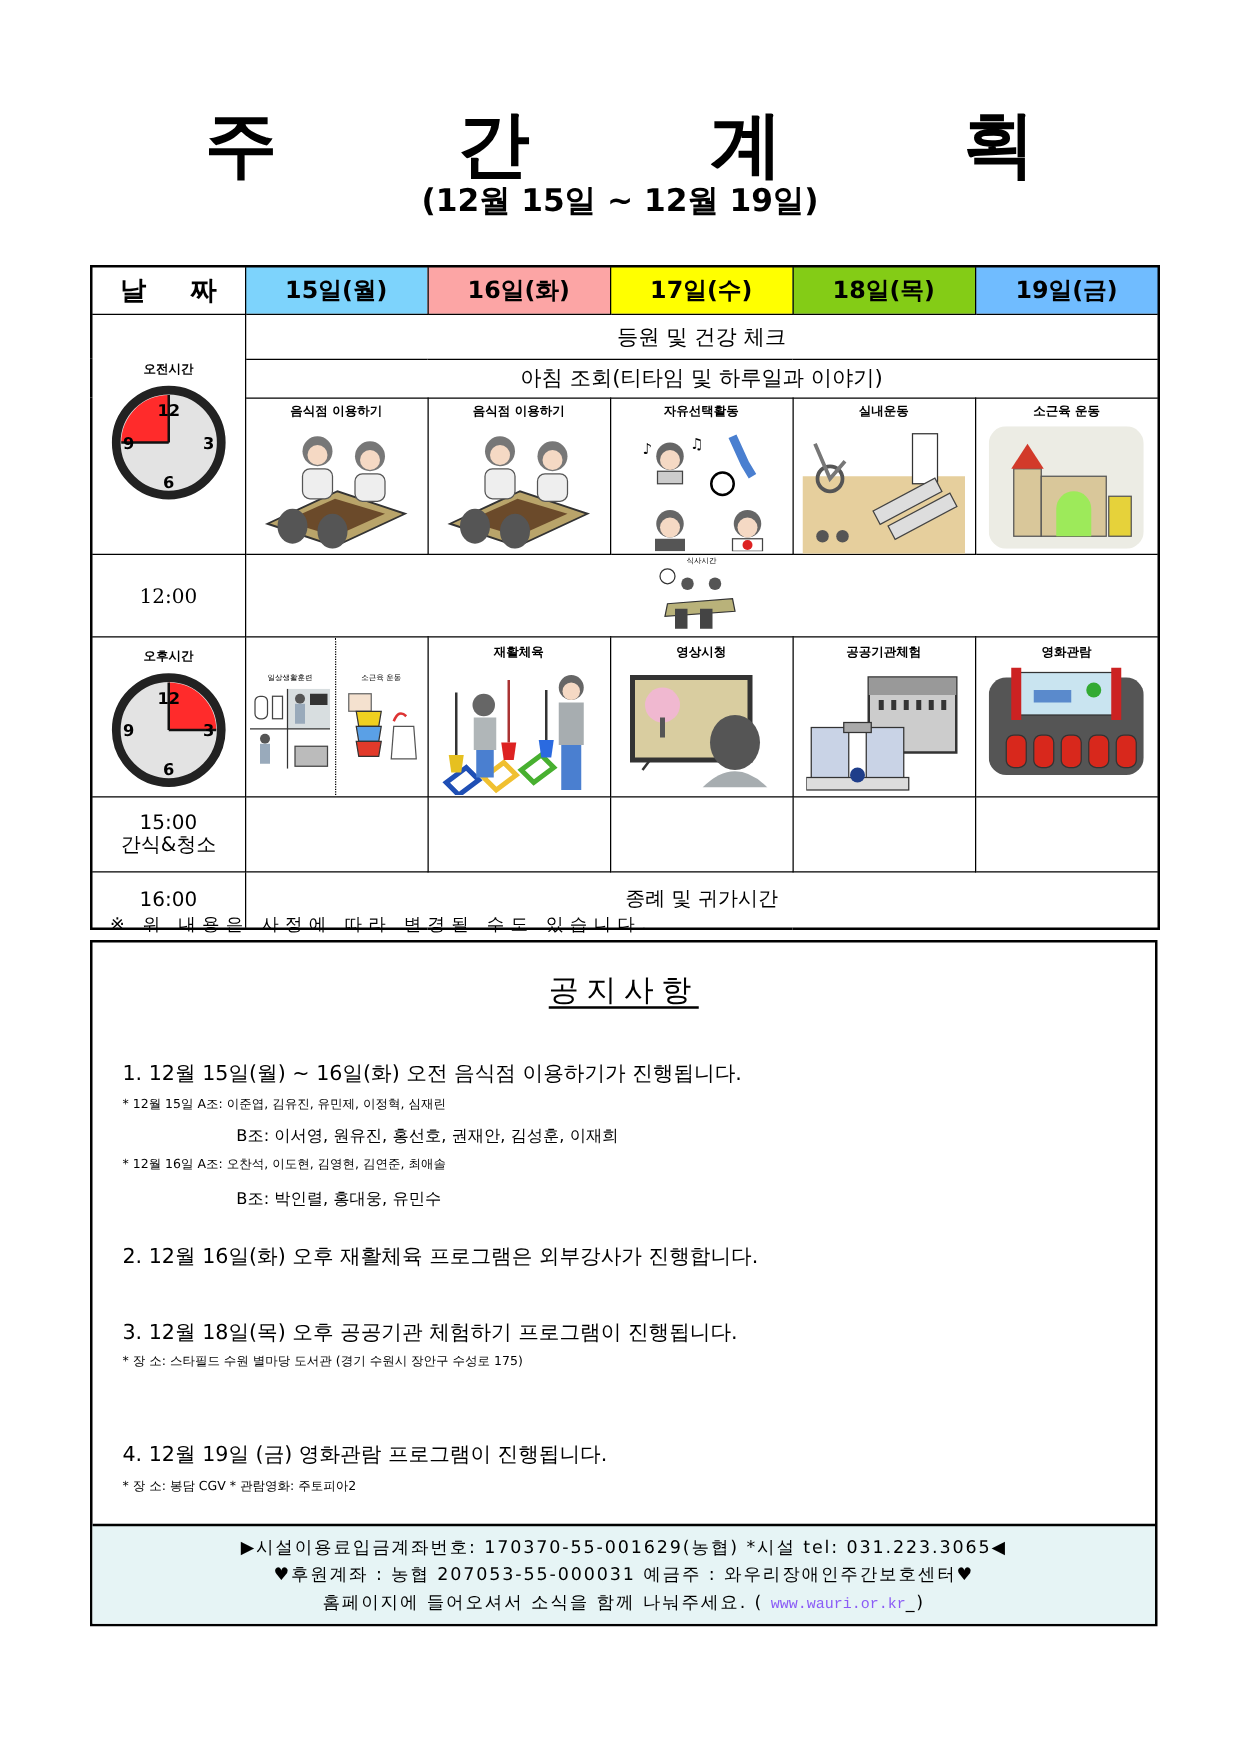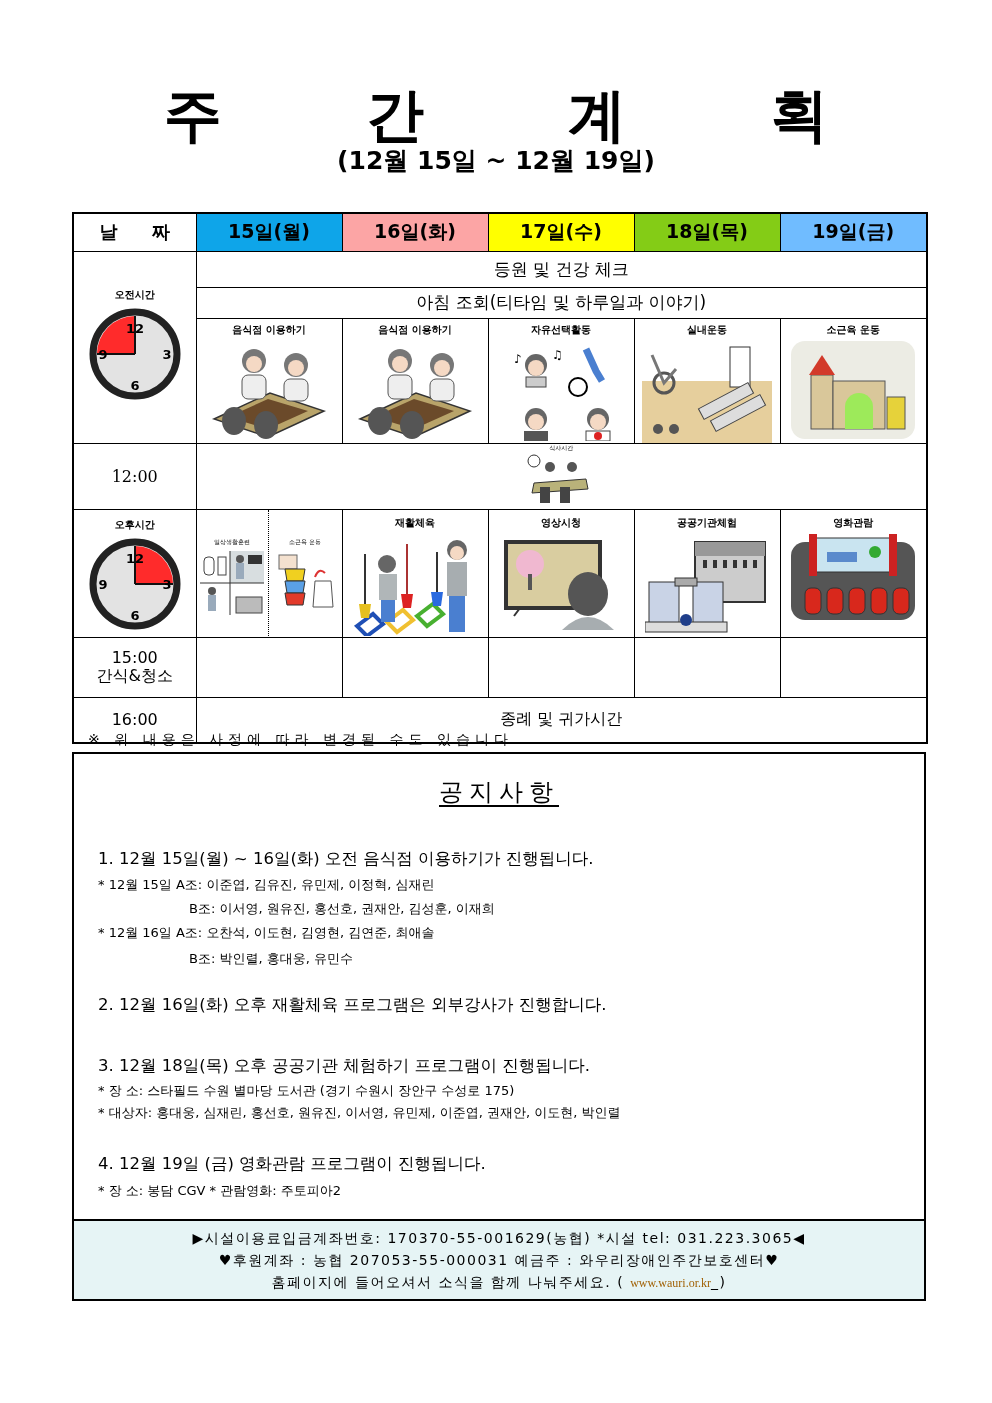--- a/index.html
+++ b/index.html
@@ -8,65 +8,65 @@
 
   .title { position: absolute; left: 0; top: 82px; width: 992px; text-align: center;
            font-size: 58px; font-weight: bold; letter-spacing: 62px; padding-left: 62px; line-height: 66px; }
   .subtitle { position: absolute; left: 0; top: 146px; width: 992px; text-align: center;
               font-size: 25px; font-weight: bold; line-height: 30px; }
 
   table.schedule { position: absolute; left: 72px; top: 212px; width: 854px; border-collapse: collapse; table-layout: fixed; }
   table.schedule td { border: 1px solid #000; text-align: center; vertical-align: middle; }
   table.schedule { border: 2px solid #000; }
   .hdr td { height: 38px; font-size: 19px; font-weight: bold; }
-  .hdr .label { font-size: 18px; letter-spacing: 14px; padding-left: 14px; }
+  .hdr .label { font-size: 21px; letter-spacing: 14px; padding-left: 14px; }
   .wide { font-size: 17px; height: 36px; }
   .wide2 { font-size: 17px; height: 31px; }
   .timecell { font-size: 16px; font-weight: bold; }
   .small-lbl { font-size: 10px; font-weight: bold; margin-bottom: 6px; display: block; }
   .act-cell { height: 122px; vertical-align: top !important; padding-top: 4px; position: relative; }
   .act-cell2 { height: 128px; vertical-align: top !important; padding-top: 6px; position: relative; }
   .act-title { font-size: 10px; font-weight: bold; display: block; height: 14px; line-height: 14px; }
   .pic { display: block; margin: 4px auto 0; }
   .snack { height: 60px; }
   .end-row td { height: 46px; font-size: 16px; }
 
   .note { position: absolute; left: 88px; top: 731px; font-size: 14px; letter-spacing: 5px; }
 
   .notice { position: absolute; left: 72px; top: 752px; width: 854px; height: 549px; border: 2px solid #000; }
   .notice-title { position: absolute; left: 0; top: 22px; width: 100%; text-align: center; font-size: 24px;
                   letter-spacing: 6px; }
   .notice-title span { text-decoration: underline; text-underline-offset: 5px; }
   .item-h { position: absolute; left: 24px; font-size: 16.5px; }
-  .item-s { position: absolute; left: 24px; font-size: 13px; }
+  .item-s { position: absolute; left: 24px; font-size: 10px; }
   .item-s2 { position: absolute; left: 115px; font-size: 13px; }
   .footer { position: absolute; left: 0; bottom: 0; width: 100%; height: 80px; background: #e6f4f5;
             border-top: 2px solid #000; text-align: center; font-size: 14px; padding-top: 6px; }
   .footer div { height: 22px; line-height: 22px; letter-spacing: 1.5px; }
-  .footer .url { color: #a16207; font-family: Liberation Serif, serif; font-size: 12px; letter-spacing: 0; }
+  .footer .url { color: #8b5cf6; font-family: Liberation Mono, monospace; font-size: 12px; letter-spacing: 0; }
 </style>
 </head>
 <body>
 
 <div class="title">주 간 계 획</div>
 <div class="subtitle">(12월 15일 ~ 12월 19일)</div>
 
 <table class="schedule">
   <colgroup>
     <col style="width:123px">
       <col style="width:146px">
       <col style="width:146px">
       <col style="width:146px">
       <col style="width:146px">
       <col style="width:147px">
   </colgroup>
   <tbody>
       <tr class="hdr">
     <td class="label">날 짜</td>
-    <td style="background:#0ea5e9">15일(월)</td>
+    <td style="background:#7dd3fc">15일(월)</td>
     <td style="background:#fca5a5">16일(화)</td>
     <td style="background:#ffff00">17일(수)</td>
     <td style="background:#84cc16">18일(목)</td>
     <td style="background:#70bcff">19일(금)</td>
   </tr>
   <tr>
     <td rowspan="3" style="vertical-align:top;padding-top:36px;">
       <span class="small-lbl">오전시간</span>
       <svg width="92" height="92" viewBox="0 0 92 92" style="display:block;margin:0 auto;">
         <circle cx="46" cy="46" r="42" fill="#e3e3e3" stroke="#222" stroke-width="7"></circle>
@@ -315,21 +315,20 @@
   <div class="item-h" style="top:94px;">1. 12월 15일(월) ~ 16일(화) 오전 음식점 이용하기가 진행됩니다.</div>
   <div class="item-s" style="top:122px;">* 12월 15일 A조: 이준엽, 김유진, 유민제, 이정혁, 심재린</div>
   <div class="item-s2" style="top:146px;">B조: 이서영, 원유진, 홍선호, 권재안, 김성훈, 이재희</div>
   <div class="item-s" style="top:170px;">* 12월 16일 A조: 오찬석, 이도현, 김영현, 김연준, 최애솔</div>
   <div class="item-s2" style="top:196px;">B조: 박인렬, 홍대웅, 유민수</div>
 
   <div class="item-h" style="top:240px;">2. 12월 16일(화) 오후 재활체육 프로그램은 외부강사가 진행합니다.</div>
 
   <div class="item-h" style="top:301px;">3. 12월 18일(목) 오후 공공기관 체험하기 프로그램이 진행됩니다.</div>
   <div class="item-s" style="top:328px;">* 장  소: 스타필드 수원 별마당 도서관 (경기 수원시 장안구 수성로 175)</div>
-  <div class="item-s" style="top:350px;">* 대상자: 홍대웅, 심재린, 홍선호, 원유진, 이서영, 유민제, 이준엽, 권재안, 이도현, 박인렬</div>
 
   <div class="item-h" style="top:399px;">4. 12월 19일 (금) 영화관람 프로그램이 진행됩니다.</div>
   <div class="item-s" style="top:428px;">* 장 소: 봉담 CGV   * 관람영화: 주토피아2</div>
 
   <div class="footer">
     <div>▶시설이용료입금계좌번호: 170370-55-001629(농협) *시설 tel: 031.223.3065◀</div>
     <div>♥후원계좌 : 농협 207053-55-000031 예금주 : 와우리장애인주간보호센터♥</div>
     <div>
       <span>홈페이지에 들어오셔서 소식을 함께 나눠주세요. (</span>
       <span class="url">www.wauri.or.kr</span><span>_)</span>

